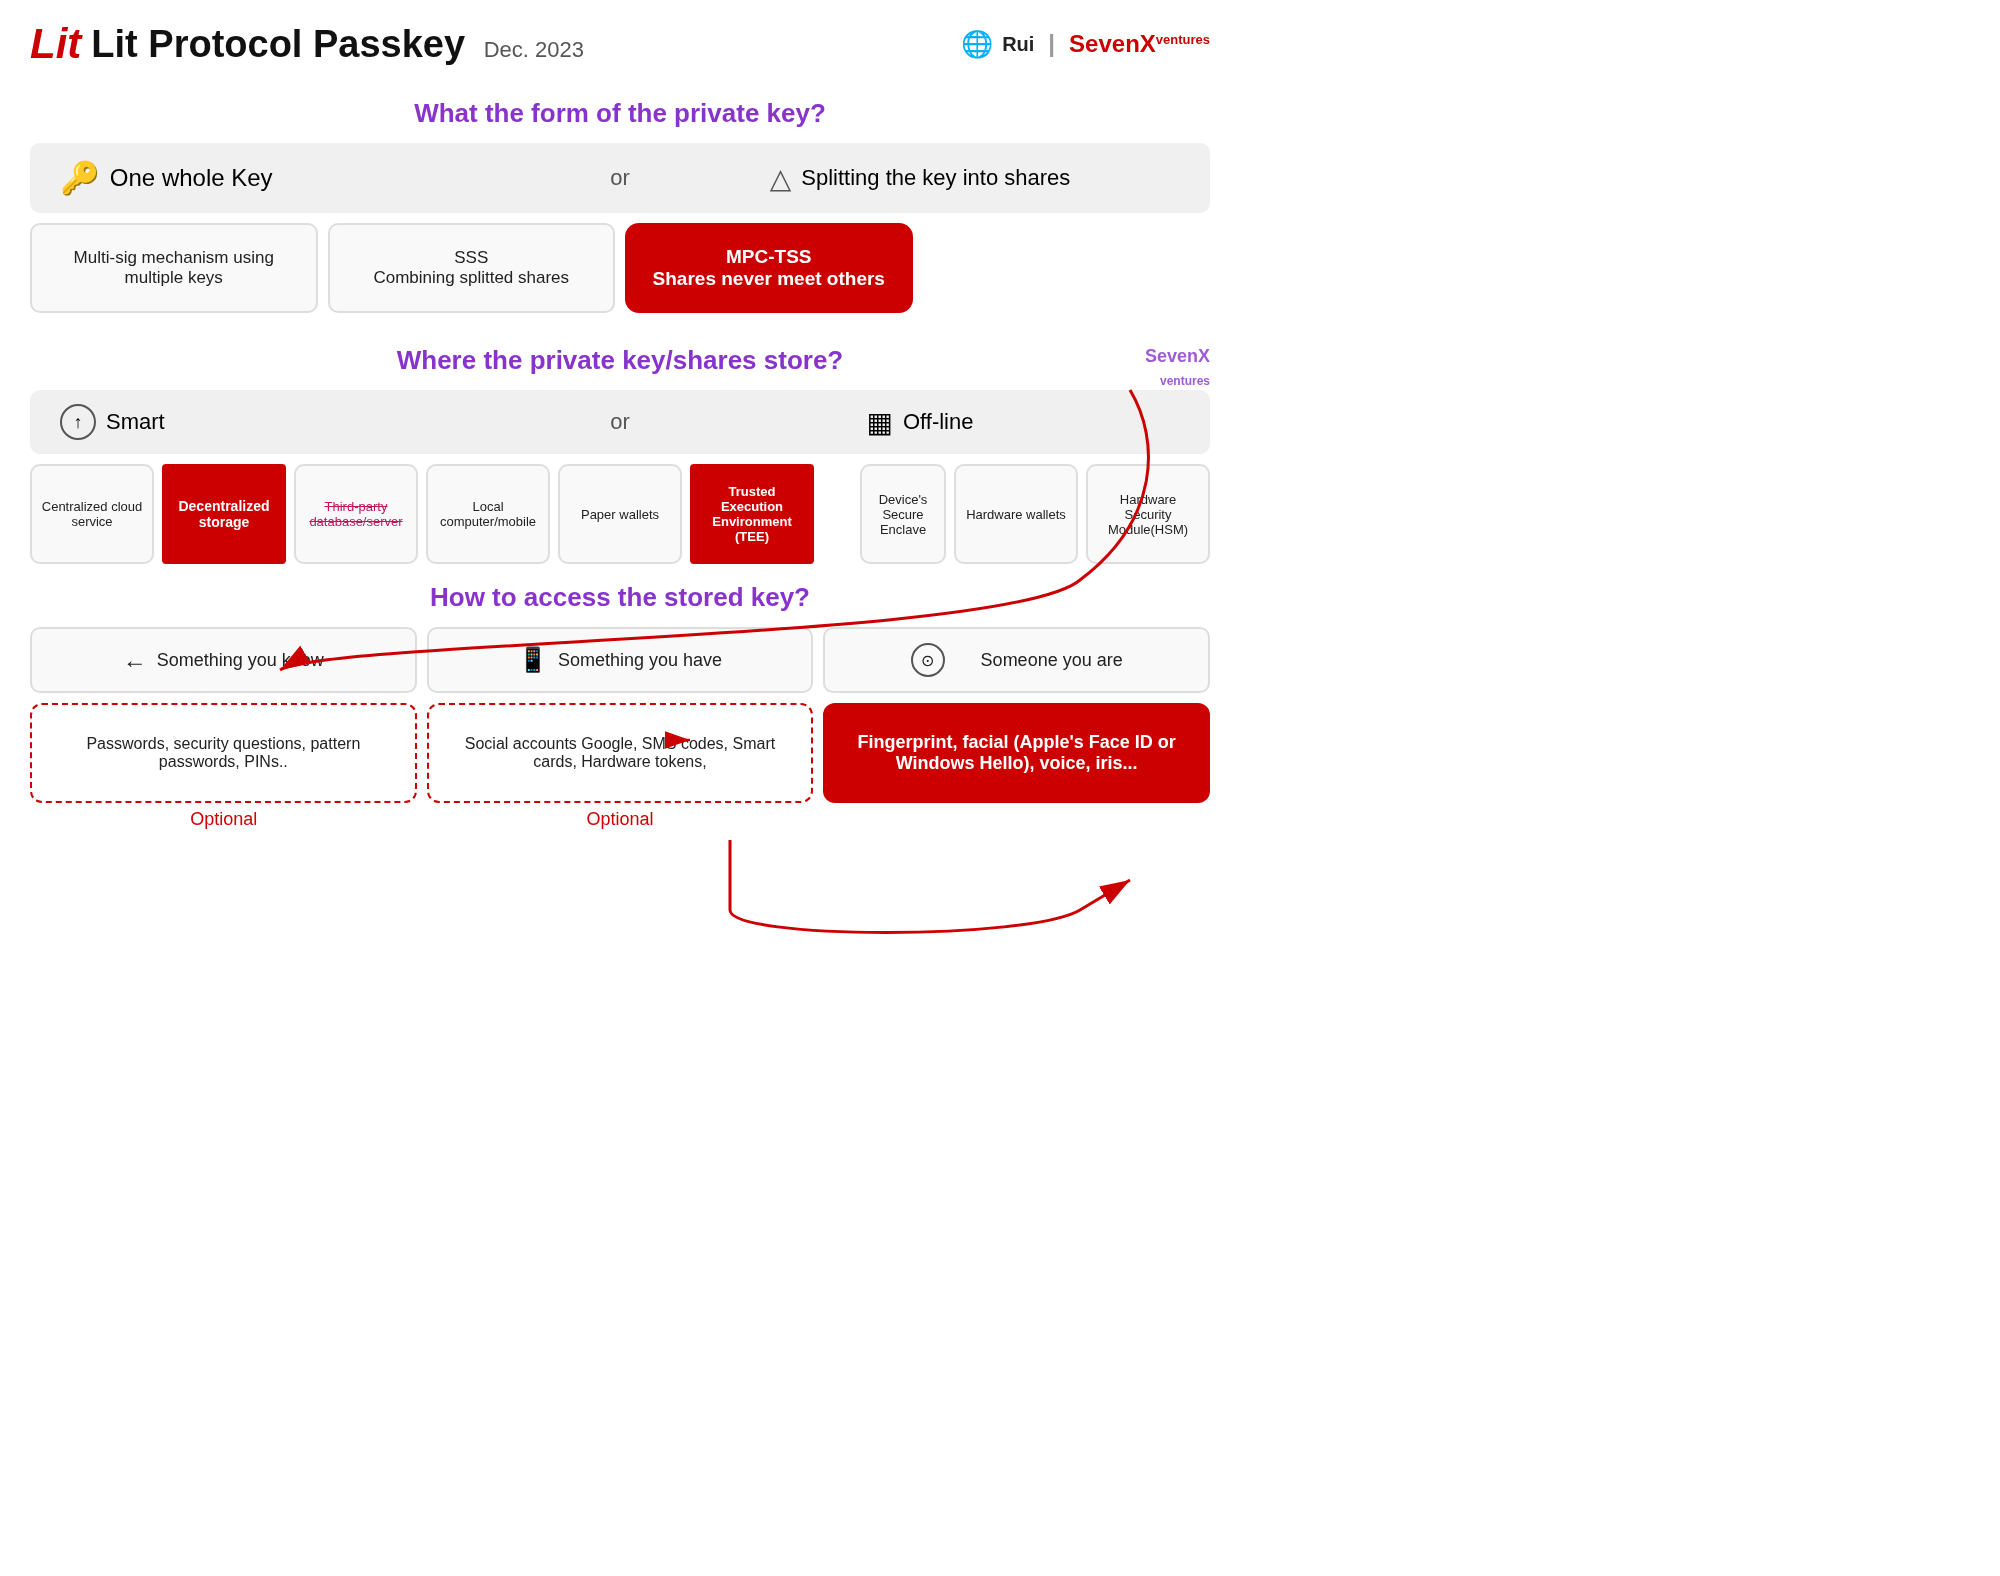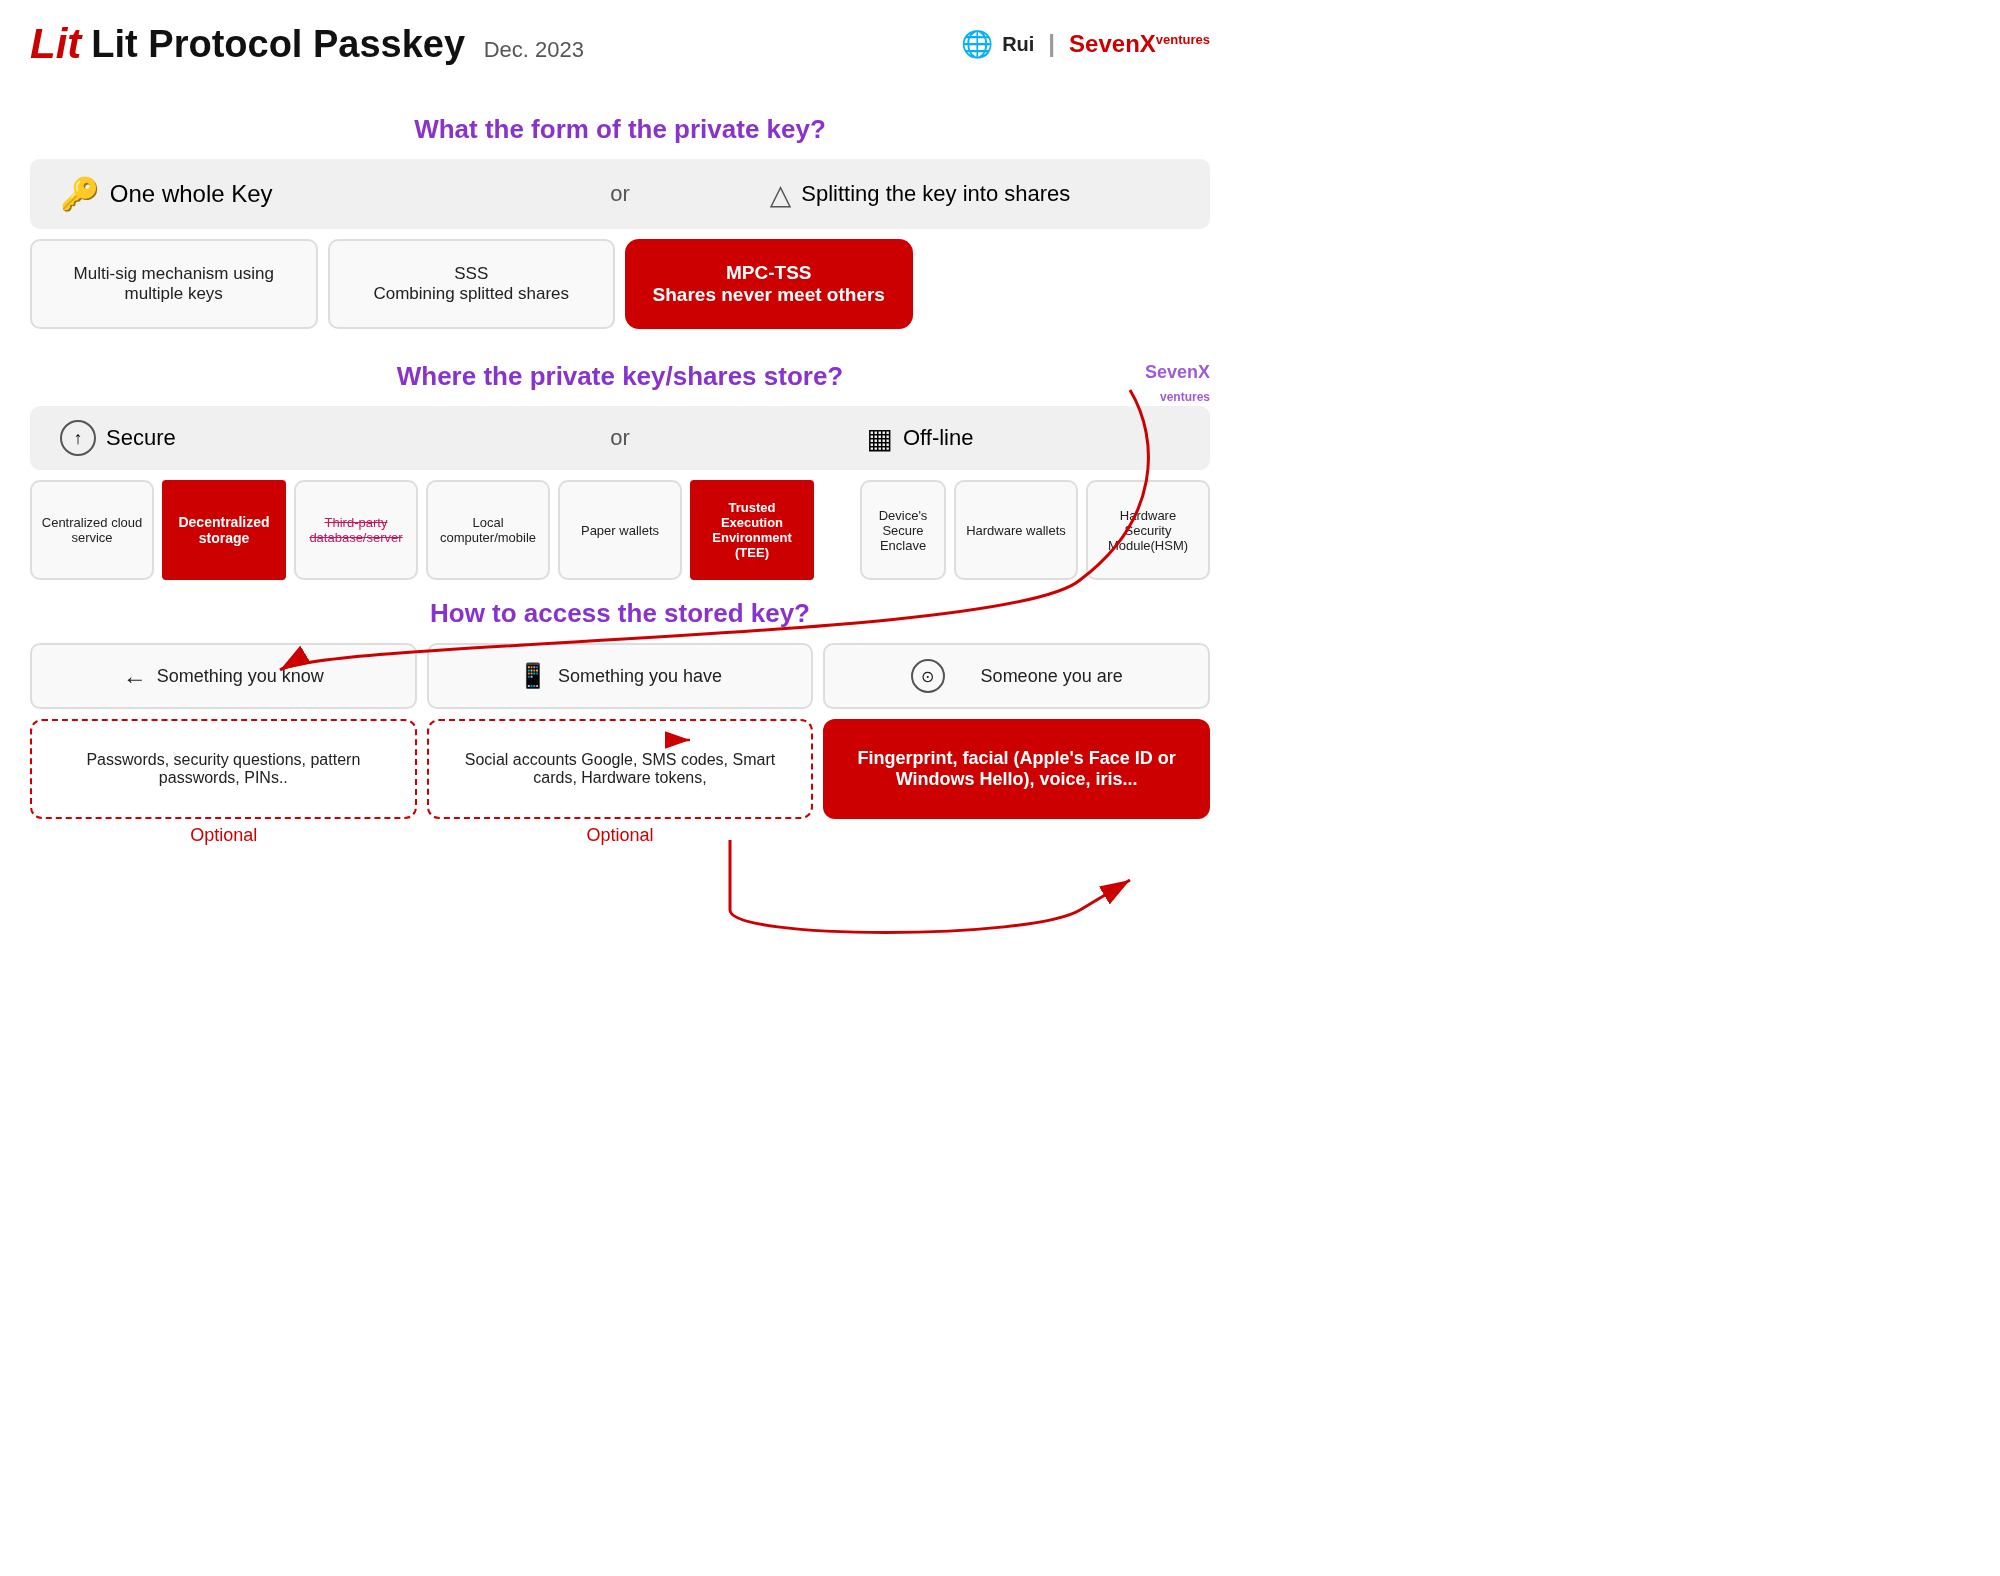--- a/index.html
+++ b/index.html
@@ -9,21 +9,21 @@
       width: 1240px;
       min-height: 1000px;
       padding: 20px 30px;
     }
 
     
     .header {
       display: flex;
       align-items: center;
       justify-content: space-between;
-      margin-bottom: 46px;
+      margin-bottom: 30px;
     }
     .header-title {
       display: flex;
       align-items: center;
       gap: 10px;
     }
     .lit-logo {
       font-size: 42px;
       font-weight: 900;
       color: #cc0000;
@@ -305,21 +305,21 @@
 <div style="height:14px;"></div>
 
 <div style="position:relative;">
   <div class="section-heading">Where the private key/shares store?</div>
   <div style="position:absolute;right:0;top:0;font-size:18px;font-weight:800;color:#8833cc;opacity:0.8;text-align:right;line-height:1.3;">SevenX<br><span style="font-size:12px;">ventures</span></div>
 </div>
 
 <div class="storage-row">
   <div class="storage-left">
     <span style="font-size:28px;border:2px solid #555;border-radius:50%;width:36px;height:36px;display:flex;align-items:center;justify-content:center;font-size:18px;">↑</span>
-    <span style="font-size:22px;font-weight:500;">Secure</span>
+    <span style="font-size:22px;font-weight:500;">Smart</span>
   </div>
   <div class="storage-or" style="font-size:22px;color:#555;">or</div>
   <div class="storage-right">
     <span style="font-size:28px;">▦</span>
     <span style="font-size:22px;font-weight:500;">Off-line</span>
   </div>
 </div>
 
 <div style="display:grid;grid-template-columns:repeat(9,1fr);gap:8px;width:100%;margin-bottom:14px;">
   <div class="storage-box" style="font-size:13px;">Centralized cloud service</div>

